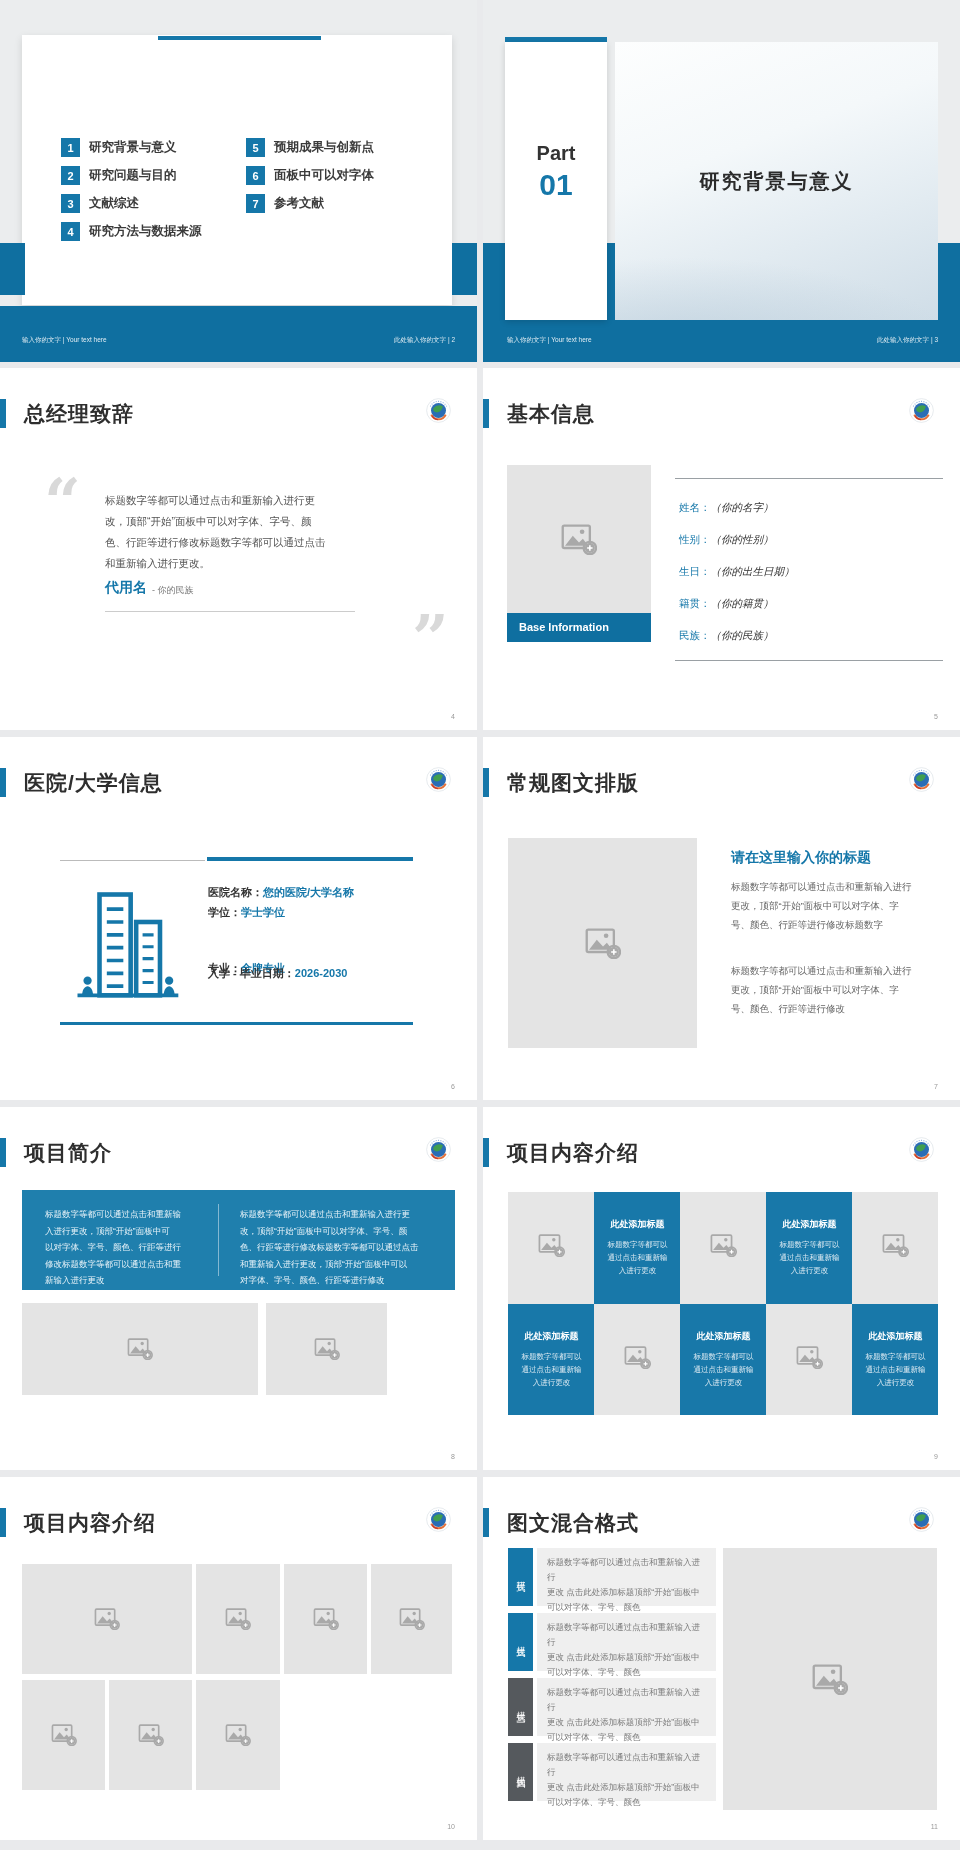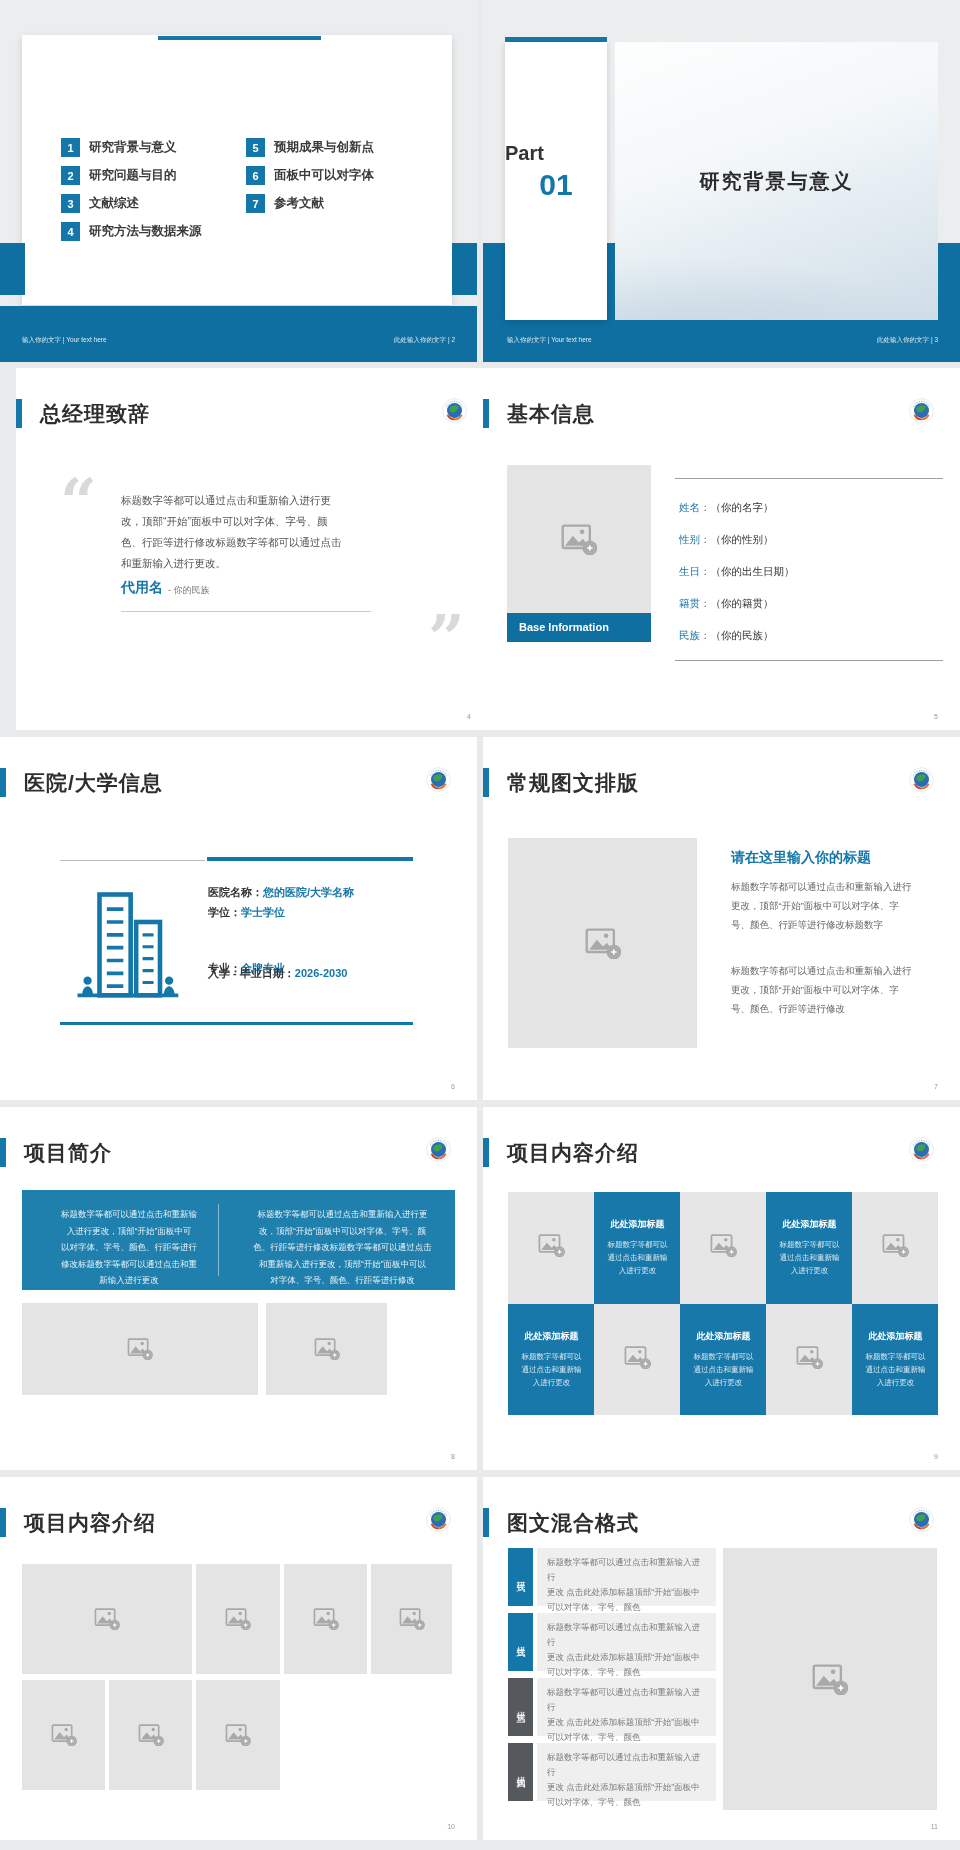--- a/index.html
+++ b/index.html
@@ -26,50 +26,50 @@
   .toc-title{position:absolute;left:0;width:100%;top:18px;text-align:center;font-size:20px;font-weight:bold;color:var(--dark);letter-spacing:1px;}
   .toc-title .zh{color:var(--blue);}
   .toc-item{position:absolute;height:19px;display:flex;align-items:center;gap:9px;}
   .toc-item .num{width:19px;height:19px;background:var(--blue);color:#fff;font-size:11px;font-weight:bold;display:flex;align-items:center;justify-content:center;}
   .toc-item .lbl{font-size:12.5px;font-weight:600;color:#3a3a3a;}
   .corner{position:absolute;width:25px;height:52px;background:var(--blue-deep);top:243px;}
   
   .band{position:absolute;left:0;right:0;top:243px;bottom:0;background:var(--blue-deep);}
   .part-panel{position:absolute;left:22px;top:42px;width:102px;height:278px;background:#fff;box-shadow:0 2px 6px rgba(0,0,0,.15);}
   .part-topline{position:absolute;left:22px;top:37px;width:102px;height:5px;background:var(--blue);}
-  .part-word{position:absolute;left:0;width:100%;top:100px;font-size:20px;font-weight:bold;color:#333;}
+  .part-word{position:absolute;left:0;width:100%;top:100px;text-align:center;font-size:20px;font-weight:bold;color:#333;}
   .part-num{position:absolute;left:0;width:100%;top:126px;text-align:center;font-size:30px;font-weight:bold;color:var(--blue);}
   .part-img{position:absolute;left:132px;top:42px;width:323px;height:278px;background:linear-gradient(160deg,#fdfefe 0%,#f4f8fa 38%,#e2ebf1 68%,#cfdde7 100%);}
   .part-img::after{content:"";position:absolute;left:0;right:0;bottom:0;height:45%;background:radial-gradient(120% 100% at 20% 120%,rgba(176,198,214,.55),rgba(255,255,255,0) 70%);}
   .part-title{position:absolute;left:0;width:100%;top:126px;text-align:center;font-size:20px;font-weight:bold;color:#2b2b2b;letter-spacing:2px;z-index:2;}
   
   .quote-open,.quote-close{position:absolute;font-family:"DejaVu Serif",serif;font-size:64px;font-weight:bold;color:#d9d9d9;line-height:1;}
   .ceo-text{position:absolute;left:105px;top:122px;width:262px;font-size:10.5px;line-height:21px;color:#555;}
   .ceo-name{position:absolute;left:105px;top:211px;font-size:14px;font-weight:bold;color:var(--blue);}
   .ceo-role{position:absolute;left:152px;top:216px;font-size:9px;color:#777;}
   .ceo-line{position:absolute;left:105px;top:243px;width:250px;height:1px;background:#ccc;}
   
   .bi-photo{left:24px;top:97px;width:144px;height:148px;}
   .bi-banner{position:absolute;left:24px;top:245px;width:144px;height:29px;background:var(--blue-deep);color:#fff;font-size:11px;font-weight:bold;line-height:29px;padding-left:12px;}
   .bi-line{position:absolute;left:192px;width:268px;height:1px;background:#9aa0a4;}
   .bi-row{position:absolute;left:196px;font-size:10.5px;height:14px;}
-  .bi-row .lb{color:var(--blue);} .bi-row .vl{color:#333;}
+  .bi-row .lb{color:var(--blue);} .bi-row .vl{color:#333;font-style:italic;}
   
   .h-gline{position:absolute;left:60px;top:123px;width:145px;height:1px;background:#bbb;}
   .h-bline{position:absolute;left:207px;top:120px;width:206px;height:4px;background:var(--blue);}
   .h-bline2{position:absolute;left:60px;top:285px;width:353px;height:3px;background:var(--blue);}
   .h-icon{position:absolute;left:72px;top:152px;width:110px;height:128px;}
   .h-row{position:absolute;left:208px;font-size:11px;}
   .h-row .lb{color:#333;font-weight:600;} .h-row .vl{color:var(--blue);font-weight:bold;}
   
   .ly-ph{left:25px;top:101px;width:189px;height:210px;}
   .ly-head{position:absolute;left:248px;top:112px;font-size:14px;font-weight:bold;color:var(--blue);}
   .ly-para{position:absolute;left:248px;width:196px;font-size:9.5px;line-height:19px;color:#666;}
   
-  .in-box{position:absolute;left:22px;top:83px;width:433px;height:100px;background:var(--box-blue);text-align:center;}
+  .in-box{position:absolute;left:22px;top:83px;width:433px;height:100px;background:var(--box-blue);}
   .in-col{position:absolute;top:16px;font-size:8.5px;line-height:16.5px;color:#e8f3f9;}
   .in-div{position:absolute;left:196px;top:14px;width:1px;height:72px;background:rgba(255,255,255,.45);}
   
   .ck-grid{position:absolute;left:25px;top:85px;width:430px;height:223px;display:grid;grid-template-columns:repeat(5,1fr);grid-template-rows:repeat(2,1fr);}
   .ck{display:flex;align-items:center;justify-content:center;text-align:center;}
   .ck.g{background:#e6e6e6;} .ck.g svg{width:27px;height:23px;}
   .ck.b{background:#1878a9;display:block;padding:26px 9px 0 10px;color:#fff;}
   .ck.b .t{font-size:9px;font-weight:bold;margin-bottom:7px;}
   .ck.b .x{font-size:7.5px;line-height:13px;color:#dceaf2;}
   
@@ -137,21 +137,21 @@
     </div>
     <div class="part-topline"></div>
     <div class="part-panel">
       <div class="part-word">Part</div>
       <div class="part-num">01</div>
     </div>
     <span class="ft ft-l" style="position:absolute;top:336px;left:24px;font-size:6.5px;color:rgba(255,255,255,.88);">输入你的文字 | Your text here</span>
     <span class="ft ft-r" style="position:absolute;top:336px;right:22px;font-size:6.5px;color:rgba(255,255,255,.88);">此处输入你的文字 | 3</span>
   </section>
 
-  <section class="cell" style="left:16px;top:368px;height:362px;">
+  <section class="cell" style="left:0;top:368px;height:362px;">
     <div class="accent"></div>
     <div class="card-title">总经理致辞</div>
     <div class="logo"><svg viewBox="0 0 40 40">
           <circle cx="20" cy="20" r="19" fill="#fff" stroke="#d9dfe4" stroke-width="1"></circle>
           <circle cx="20" cy="20" r="12" fill="#2a6db5"></circle>
           <path d="M12 16 q6 -7 15 -3 q-2 9 -10 10 q-7 -1 -5 -7z" fill="#3f9e4f"></path>
           <path d="M8.5 26.5 a12.5 12.5 0 0 0 23 0" fill="none" stroke="#e2703a" stroke-width="3.2"></path>
           <path d="M10 28.5 a11 11 0 0 0 9 6" fill="none" stroke="#c43b2f" stroke-width="2.2"></path>
           <path d="M7 13.5 a14.5 14.5 0 0 1 26 0" fill="none" stroke="#8fb3dd" stroke-width="1.8" stroke-dasharray="1.6 2.2"></path>
         </svg></div>

